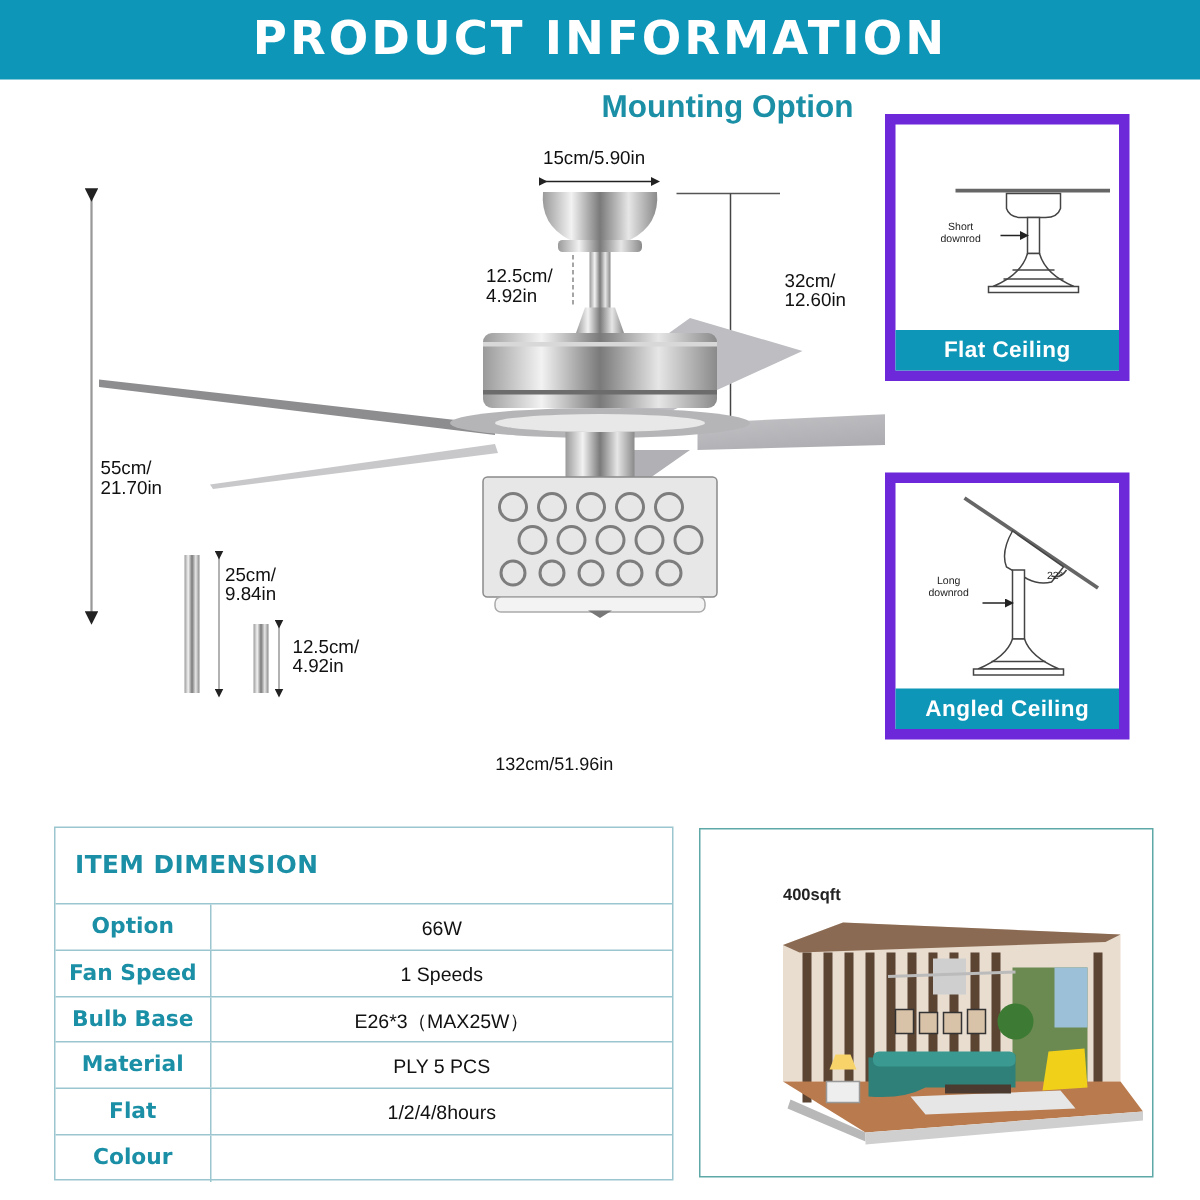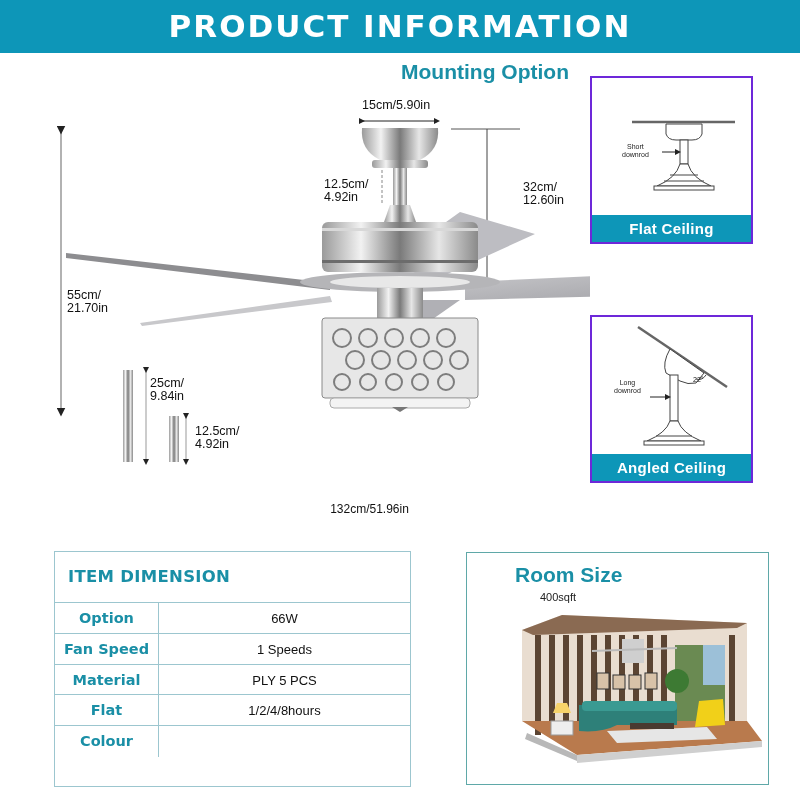--- a/index.html
+++ b/index.html
@@ -13,40 +13,40 @@
     font-size: 31px; letter-spacing: 2px; line-height: 53px;
   }
 
   .mounting-title {
     position: absolute; left: 380px; top: 60px; width: 210px;
     color: #1a8fa6; font-size: 21px; font-weight: bold; text-align: center;
   }
 
   .mount-card {
     position: absolute; left: 590px; width: 163px;
-    border: 2px solid #6d28d9; background: #fff;
+    border: 7px solid #6d28d9; background: #fff;
   }
   .mount-card .illus { position: relative; height: 137px; }
   .mount-card .caption {
     background: #0d96b8; color: #fff; text-align: center;
     font-size: 15px; font-weight: bold; height: 27px; line-height: 27px;
     letter-spacing: 0.3px;
   }
   .mount-card.flat { top: 76px; }
   .mount-card.angled { top: 315px; }
   .mount-card svg { position: absolute; left: 0; top: 0; }
   .tiny-label { position: absolute; font-size: 7px; line-height: 8px; color: #222; text-align: center; }
 
   .fan-area { position: absolute; left: 0; top: 90px; width: 590px; height: 400px; }
   .dim-label { position: absolute; font-size: 12.5px; line-height: 13px; color: #111; }
 
   .width-label { position: absolute; left: 0; top: 502px; width: 739px; text-align: center; font-size: 12px; color: #111; }
 
   .spec-table {
-    position: absolute; left: 54px; top: 551px; width: 357px; height: 236px;
+    position: absolute; left: 36px; top: 551px; width: 413px; height: 236px;
     border: 1px solid #9cc6cf; border-collapse: collapse;
   }
   .spec-head {
     height: 51px; border-bottom: 1px solid #9cc6cf;
     color: #1a8fa6; font-family: "DejaVu Sans", sans-serif; font-weight: bold;
     font-size: 16.5px; padding-left: 13px; line-height: 50px; letter-spacing: 0.3px;
   }
   .spec-row { display: flex; height: 30.8px; border-bottom: 1px solid #9cc6cf; }
   .spec-row:last-child { border-bottom: none; }
   .spec-key {
@@ -54,21 +54,21 @@
     font-weight: bold; font-size: 14.5px; line-height: 30px; text-align: center;
     font-family: "DejaVu Sans", sans-serif;
   }
   .spec-val { flex: 1; text-align: center; font-size: 13px; line-height: 31px; color: #111; }
 
   .room-card {
     position: absolute; left: 466px; top: 552px; width: 303px; height: 233px;
     border: 1.5px solid #5fa8a8; background: #fff; overflow: hidden;
   }
   .room-title { position: absolute; left: 48px; top: 10px; font-size: 21px; font-weight: bold; color: #1a8fa6; }
-  .room-sub { position: absolute; left: 73px; top: 38px; font-size: 11px; color: #222; font-weight: normal; }
+  .room-sub { position: absolute; left: 55px; top: 38px; font-size: 11px; color: #222; font-weight: bold; }
   .room-card svg { position: absolute; left: 0; top: 0; }
 </style>
 </head>
 <body>
 
 <div class="banner">
   <span>PRODUCT INFORMATION</span>
 </div>
 
 <div class="mounting-title">Mounting Option</div>
@@ -156,21 +156,21 @@
 
   <div class="dim-label" style="left:362px; top:9px;">15cm/5.90in</div>
   <div class="dim-label" style="left:324px; top:88px;">
     <div>12.5cm/</div>
       <div>4.92in</div>
   </div>
   <div class="dim-label" style="left:494px; top:91px;margin-left:29px;">
     <div>32cm/</div>
       <div>12.60in</div>
   </div>
-  <div class="dim-label" style="left:67px; top:199px;">
+  <div class="dim-label" style="left:67px; top:216px;">
     <div>55cm/</div>
       <div>21.70in</div>
   </div>
   <div class="dim-label" style="left:150px; top:287px;">
     <div>25cm/</div>
       <div>9.84in</div>
   </div>
   <div class="dim-label" style="left:195px; top:335px;">
     <div>12.5cm/</div>
       <div>4.92in</div>
@@ -224,20 +224,24 @@
   <div class="spec-head">ITEM DIMENSION</div>
   <div class="spec-row">
     <div class="spec-key">Option</div>
     <div class="spec-val">66W</div>
   </div>
   <div class="spec-row">
     <div class="spec-key">Fan Speed</div>
     <div class="spec-val">1 Speeds</div>
   </div>
   <div class="spec-row">
+    <div class="spec-key">Bulb Base</div>
+    <div class="spec-val">E26*3（MAX25W）</div>
+  </div>
+  <div class="spec-row">
     <div class="spec-key">Material</div>
     <div class="spec-val">PLY 5 PCS</div>
   </div>
   <div class="spec-row">
     <div class="spec-key">Flat</div>
     <div class="spec-val">1/2/4/8hours</div>
   </div>
   <div class="spec-row">
     <div class="spec-key">Colour</div>
   </div>
@@ -285,15 +289,14 @@
     <path d="M112,152 L210,150 L210,172 L150,172 Q135,180 112,178 z" fill="#2e8079"></path>
     <rect x="115" y="148" width="95" height="10" rx="4" fill="#3a9a92"></rect>
 
     <rect x="163" y="170" width="44" height="6" fill="#4a3a30"></rect>
 
     <path d="M232,148 L256,146 L258,172 L228,174 z" fill="#f1d019"></path>
 
     <polygon points="90,150 100,150 104,160 86,160" fill="#f7d36a"></polygon>
     <rect x="84" y="168" width="22" height="14" fill="#eee" stroke="#999"></rect>
   </svg>
-  <div class="room-title">Room Size</div>
   <div class="room-sub">400sqft</div>
 </div>
 
 </body></html>

